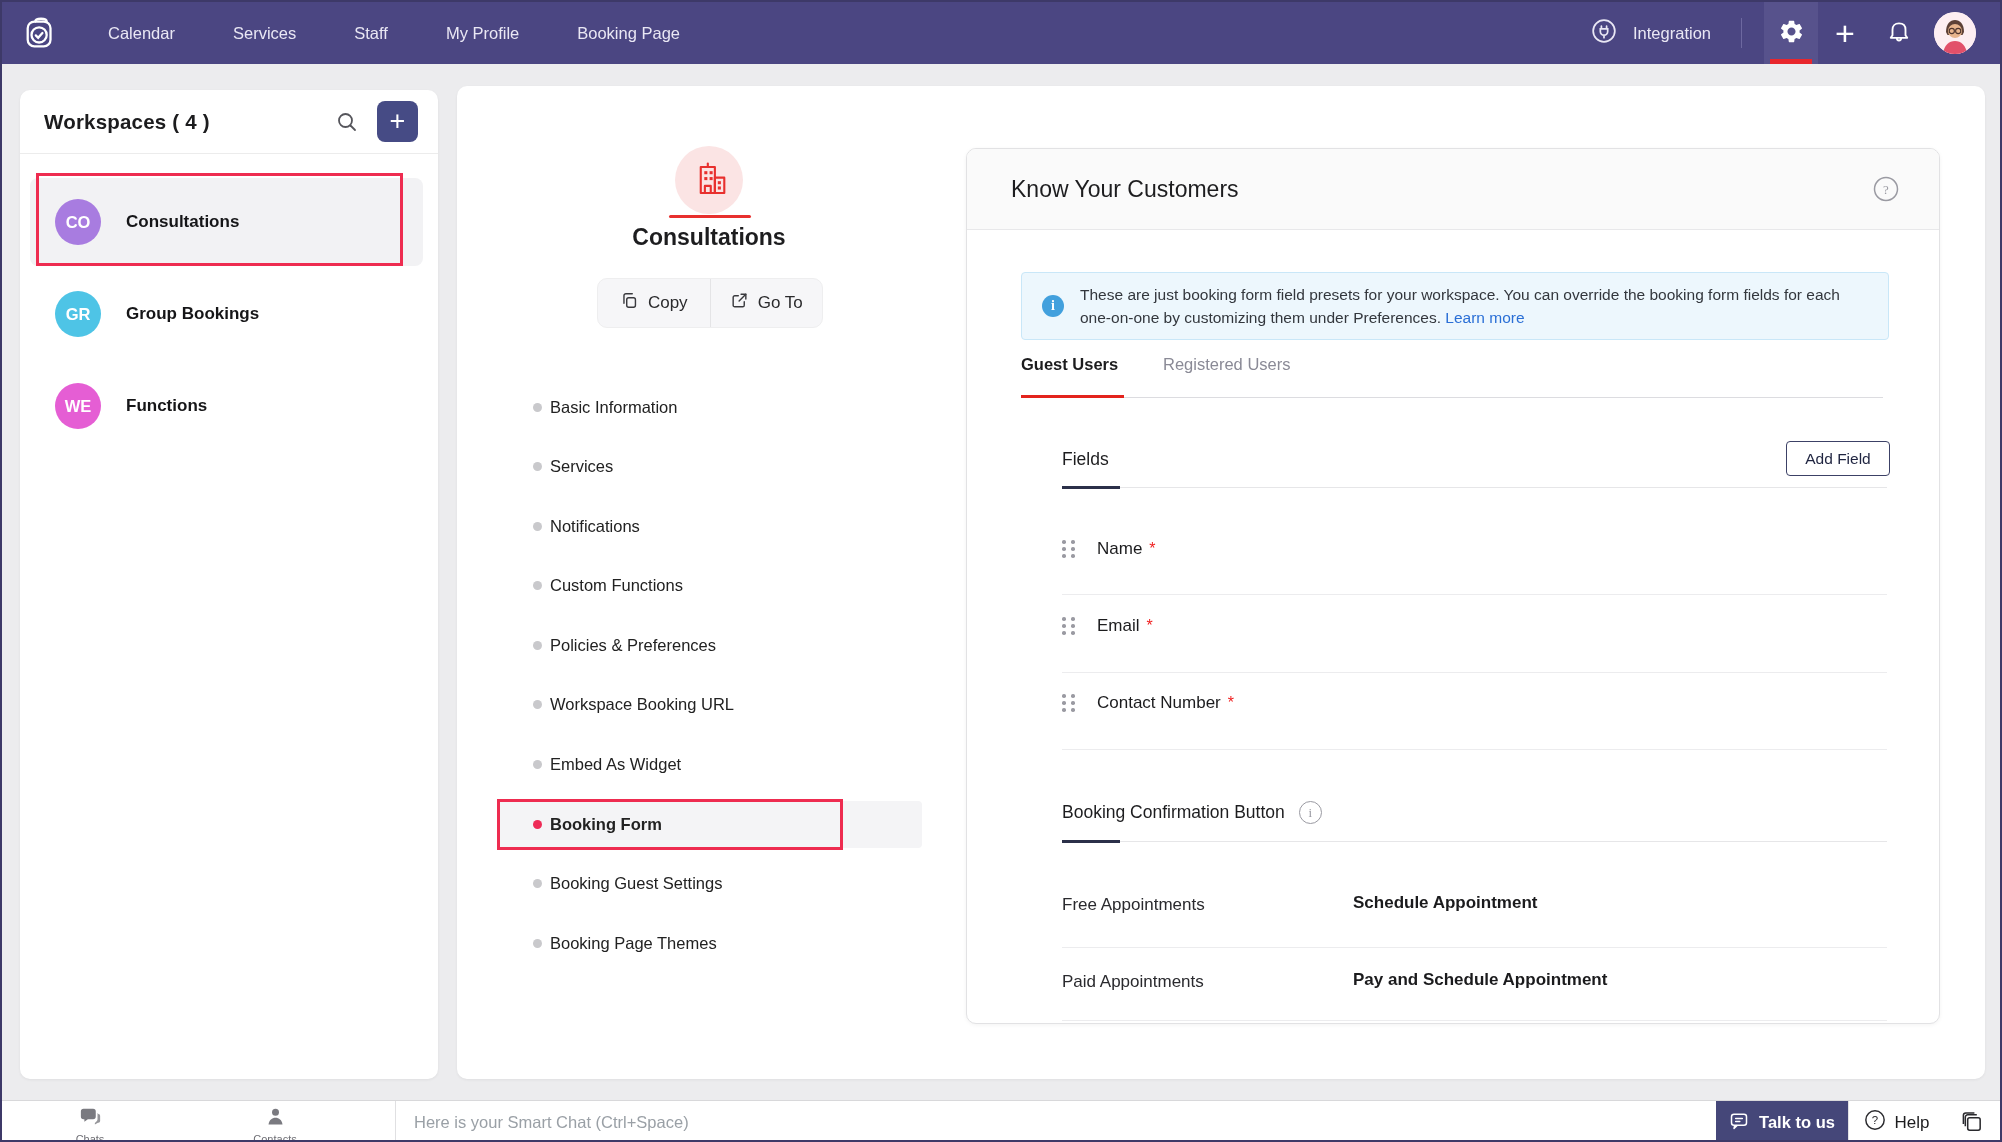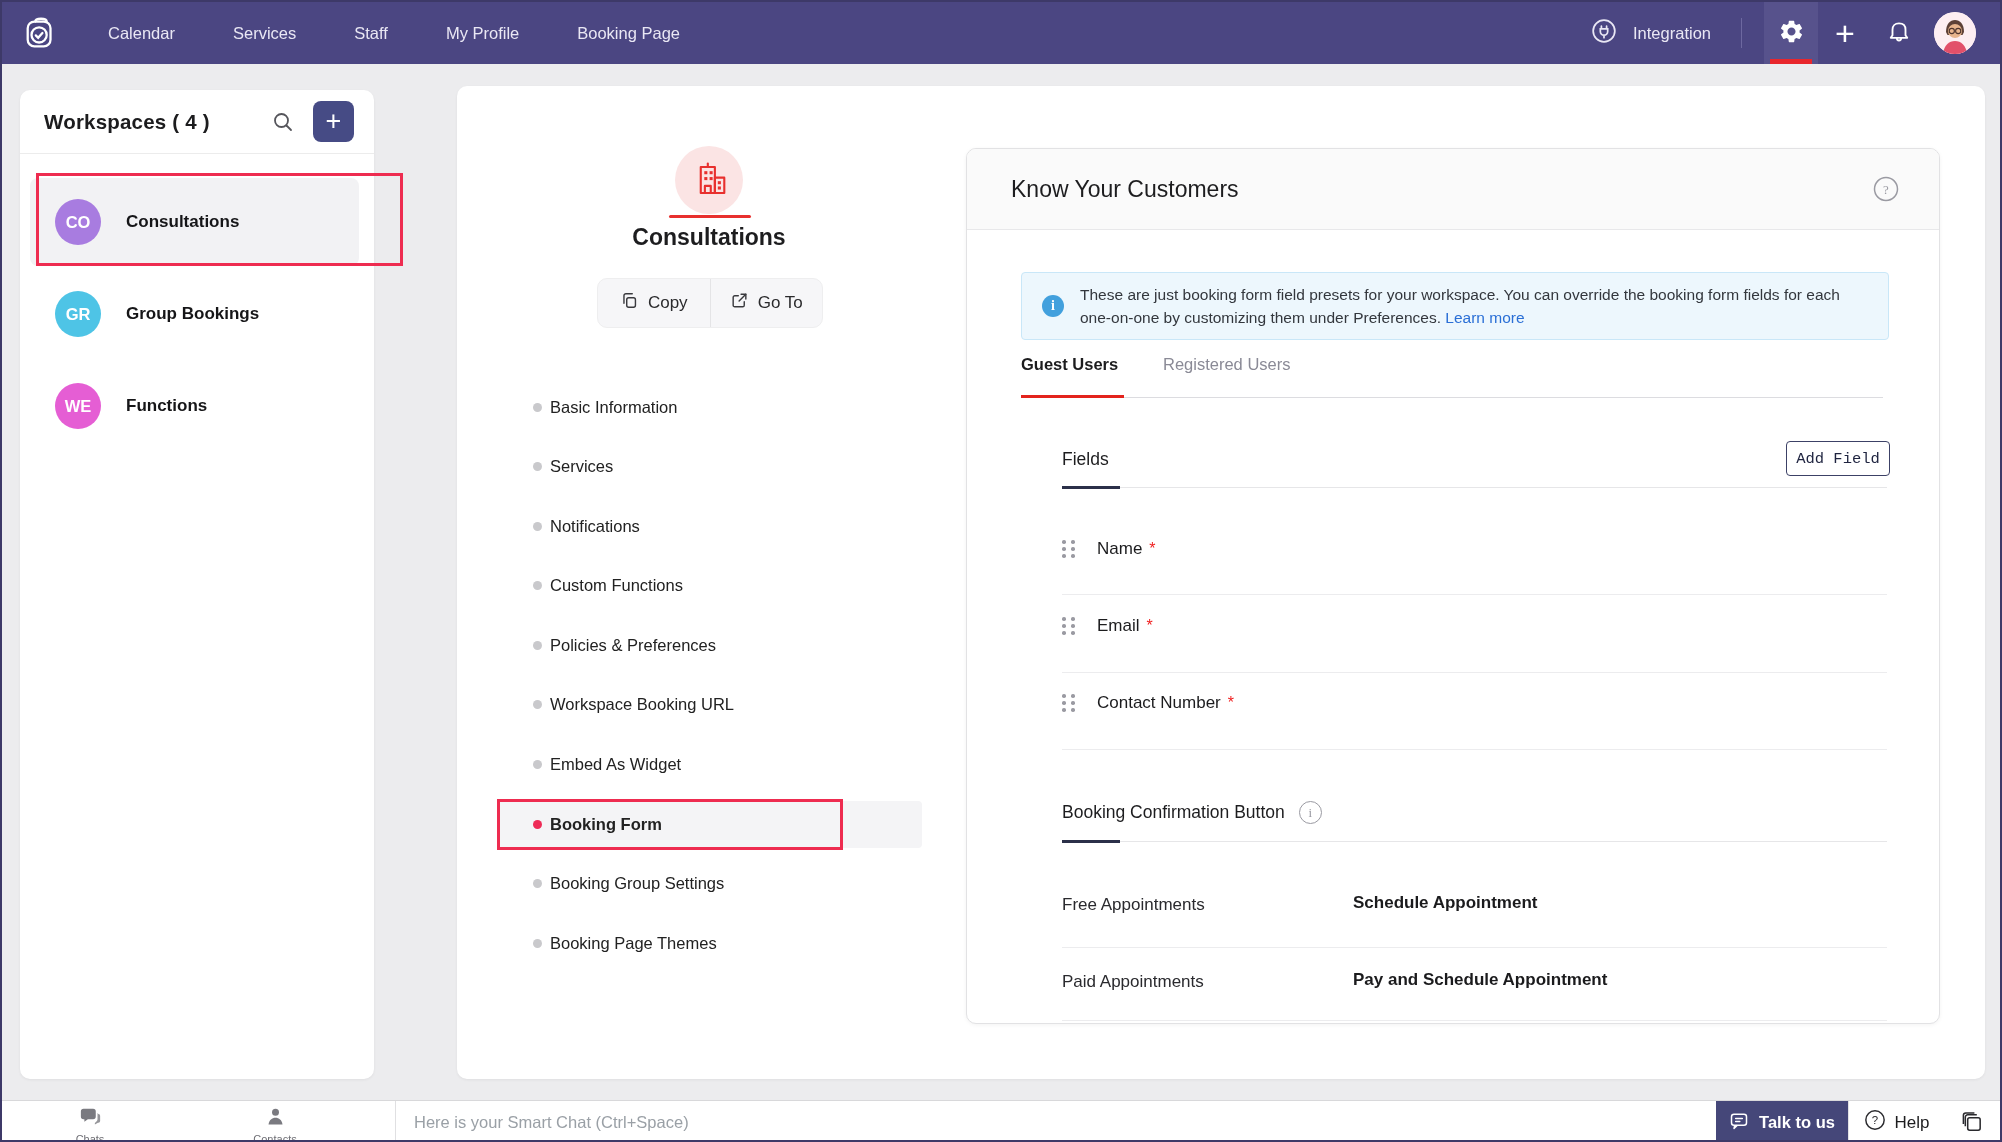--- a/index.html
+++ b/index.html
@@ -20,21 +20,21 @@
   .nav-right { margin-left:auto; display:flex; align-items:center; height:62px; }
   .nav-integration { display:flex; align-items:center; gap:16px; color:#e9e7f4; font-size:16.5px; }
   .nav-divider { width:1px; height:30px; background:#6d68a0; margin:0 22px 0 30px; }
   .nav-iconbtn { width:54px; height:62px; display:flex; align-items:center; justify-content:center; position:relative; }
   .nav-iconbtn.gear-active { background:#57528c; }
   .gear-underline { position:absolute; left:6px; right:6px; bottom:0; height:5px; background:#e8262c; }
   .nav-plus { color:#fff; font-size:34px; font-weight:300; line-height:1; }
   .nav-avatar { width:42px; height:42px; border-radius:50%; overflow:hidden; margin:0 24px 0 8px; background:#fdeef2; }
   
   #sidebar {
-    position:absolute; left:18px; top:88px; width:354px; height:989px;
+    position:absolute; left:18px; top:88px; width:418px; height:989px;
     background:#fff; border-radius:10px; box-shadow:0 1px 3px rgba(0,0,0,.06);
   }
   .sb-header { height:64px; display:flex; align-items:center; padding:0 20px 0 24px; border-bottom:1px solid #ececec; }
   .sb-title { font-size:20.5px; font-weight:700; color:#1c1c1e; letter-spacing:.2px; }
   .sb-search { margin-left:auto; margin-right:18px; width:24px; height:24px; cursor:pointer; }
   .sb-add {
     width:41px; height:41px; border-radius:8px; background:#464b85; color:#fff;
     display:flex; align-items:center; justify-content:center; font-size:27px; font-weight:300; cursor:pointer;
   }
   .sb-list { position:relative; padding-top:22px; }
@@ -89,21 +89,21 @@
   .kyc-tab.active { font-weight:700; color:#1c1c1e; }
   .kyc-tab.inactive { color:#8a8a96; }
   .tab-underline { position:absolute; left:54px; top:246px; width:103px; height:3px; background:#e3231d; }
   .tab-divider { position:absolute; left:54px; right:56px; top:248px; height:1px; background:#dcdce0; }
   .sec-heading { position:absolute; left:95px; font-size:17.5px; font-weight:500; color:#1d1d1f; }
   .sec-underline { position:absolute; left:95px; width:58px; height:3px; background:#2b3049; }
   .sec-divider { position:absolute; left:153px; right:52px; height:1px; background:#e6e6e8; }
   .addfield-btn {
     position:absolute; left:819px; top:292px; width:104px; height:35px; background:#fff;
     border:1px solid #3c4166; border-radius:4px; font-size:15.5px; color:#1f2440;
-    display:flex; align-items:center; justify-content:center; cursor:pointer;font-family:Liberation Mono, monospace;
+    display:flex; align-items:center; justify-content:center; cursor:pointer;
   }
   .field-row { position:absolute; left:95px; display:flex; align-items:center; }
   .drag-handle { display:inline-grid; grid-template-columns:repeat(2,4px); grid-auto-rows:4px; gap:3px 5px; margin-right:22px; cursor:grab; }
   .drag-handle i { width:3.5px; height:3.5px; border-radius:50%; background:#9a9aa2; }
   .field-label { font-size:17px; color:#1c1c1e; }
   .req { color:#f02020; margin-left:7px; font-size:16px; }
   .row-divider { position:absolute; left:95px; right:52px; height:1px; background:#ececee; }
   .info-circle { display:inline-flex; width:23px; height:23px; border:1.5px solid #9a9aa2; border-radius:50%;
     color:#9a9aa2; font-size:13px; align-items:center; justify-content:center; margin-left:14px; cursor:pointer;
     font-family:"Liberation Serif", serif; }
@@ -287,21 +287,21 @@
     <div class="menu-item" style="top:656px;">
       <span class="menu-dot"></span>
       <span class="menu-label">Embed As Widget</span>
     </div>
     <div class="menu-item" style="top:716px;">
       <span class="menu-dot red"></span>
       <span class="menu-label" style="font-weight:600;">Booking Form</span>
     </div>
     <div class="menu-item" style="top:775px;">
       <span class="menu-dot"></span>
-      <span class="menu-label">Booking Group Settings</span>
+      <span class="menu-label">Booking Guest Settings</span>
     </div>
     <div class="menu-item" style="top:835px;">
       <span class="menu-dot"></span>
       <span class="menu-label">Booking Page Themes</span>
     </div>
 
     <div id="kyc-card">
       <div class="kyc-header">
         <span class="kyc-title">Know Your Customers</span>
         <span class="kyc-help">

